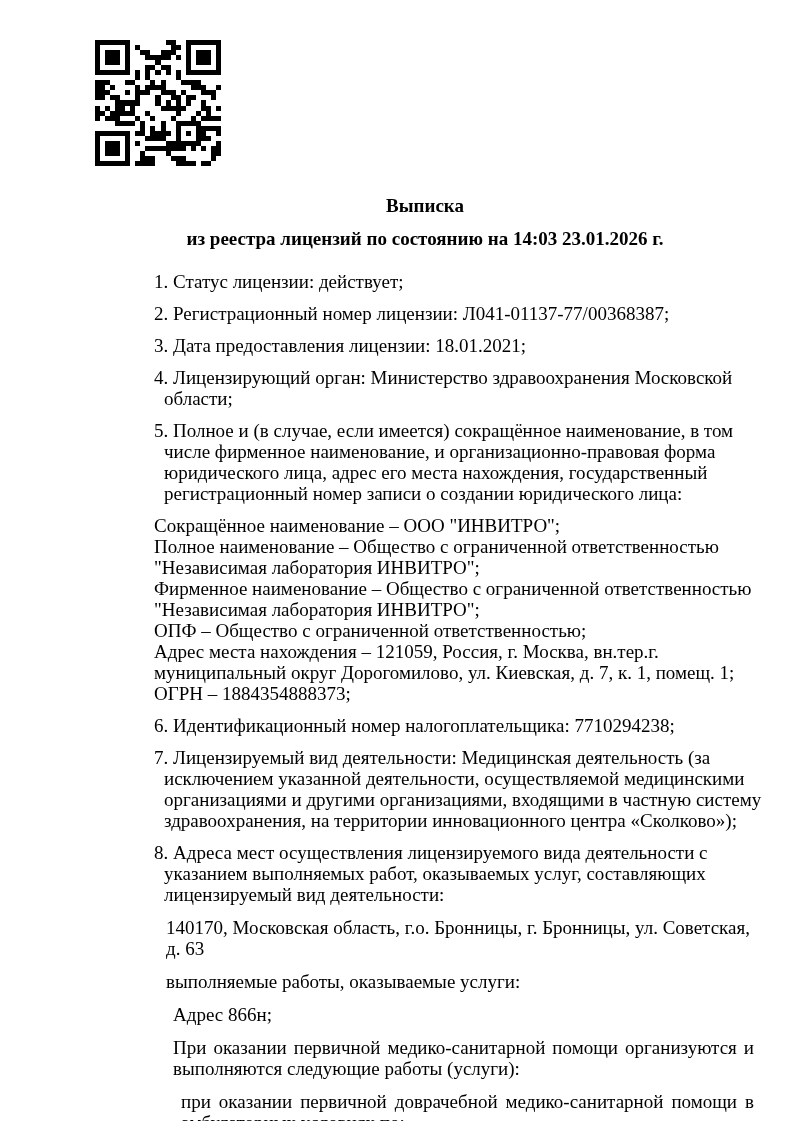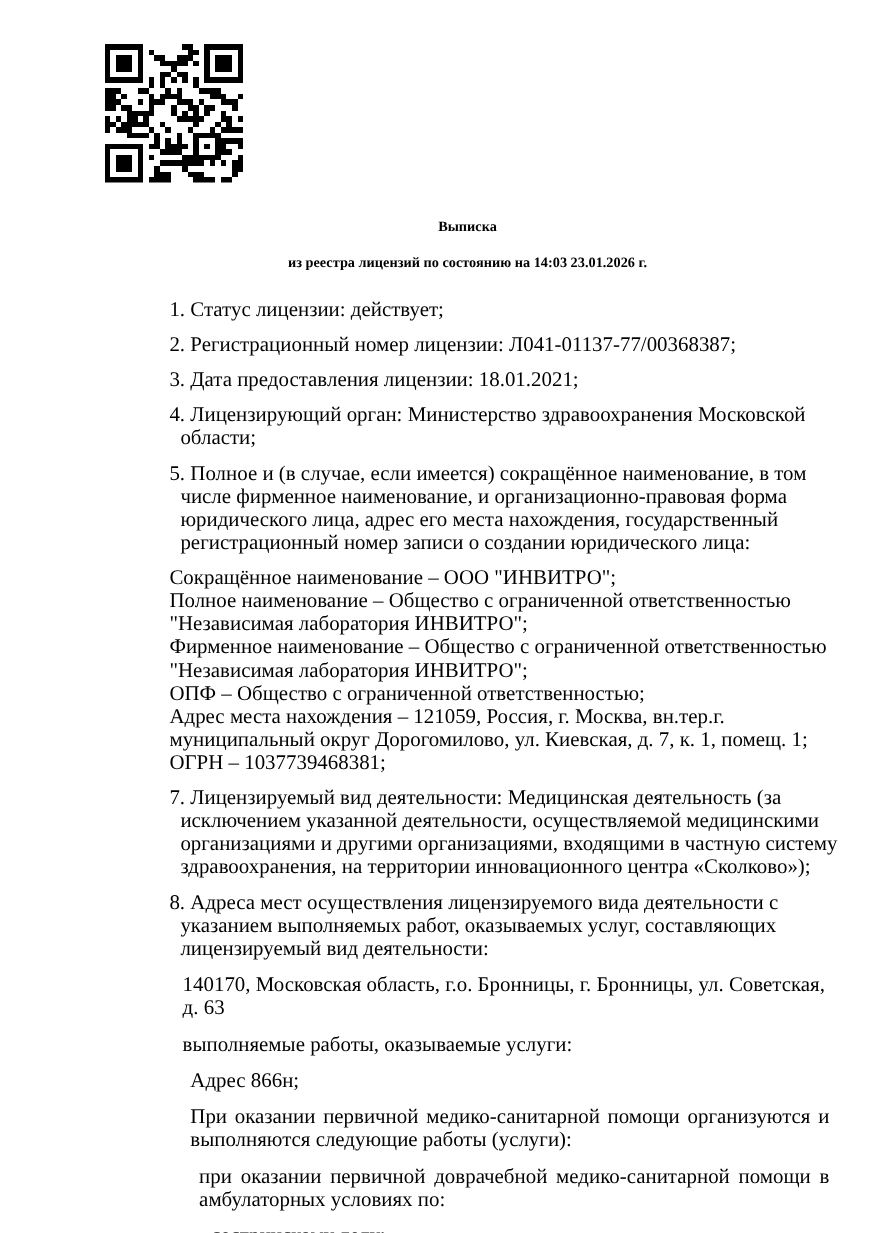--- a/index.html
+++ b/index.html
@@ -7,21 +7,21 @@
     position:relative;
     width:790px;height:1121px;
     background:#ffffff;color:#000000;
     font-family:"Liberation Serif","DejaVu Serif",serif;
     overflow:hidden;
   }
   .qr{position:absolute;left:95px;top:40px;width:126px;height:126px;}
   .qr svg{display:block;width:126px;height:126px;shape-rendering:crispEdges;}
   .heading{
     position:absolute;left:100px;top:196px;width:650px;
-    text-align:center;font-weight:700;font-size:13px;line-height:20px;
+    text-align:center;font-weight:700;font-size:19px;line-height:20px;
   }
   .subtitle{margin-top:13px;}
   .doc-body{
     position:absolute;left:154px;top:271px;width:612px;
     font-size:19px;line-height:21px;text-align:left;
   }
   .doc-body p{margin:0 0 11px 0;}
   .ni{padding-left:10px;text-indent:-10px;}
   .block{margin:0 0 11px 0;}
   .block p{margin:0;}
@@ -360,23 +360,24 @@
     <p class="ni"><span>4.</span> <span>Лицензирующий орган: Министерство здравоохранения Московской области;</span></p>
 
     <p class="ni"><span>5.</span> <span>Полное и (в случае, если имеется) сокращённое наименование, в том числе фирменное наименование, и организационно-правовая форма юридического лица, адрес его места нахождения, государственный регистрационный номер записи о создании юридического лица:</span></p>
 
     <div class="block">
       <p>Сокращённое наименование – ООО "ИНВИТРО";</p>
       <p>Полное наименование – Общество с ограниченной ответственностью "Независимая лаборатория ИНВИТРО";</p>
       <p>Фирменное наименование – Общество с ограниченной ответственностью "Независимая лаборатория ИНВИТРО";</p>
       <p>ОПФ – Общество с ограниченной ответственностью;</p>
       <p>Адрес места нахождения – 121059, Россия, г. Москва, вн.тер.г. муниципальный округ Дорогомилово, ул. Киевская, д. 7, к. 1, помещ. 1;</p>
-      <p>ОГРН – 1037739468381;</p>
+      <p>ОГРН – 1884354888373;</p>
     </div>
 
+    <p class="ni"><span>6.</span> <span>Идентификационный номер налогоплательщика: 7710294238;</span></p>
 
     <p class="ni"><span>7.</span> <span>Лицензируемый вид деятельности: Медицинская деятельность (за исключением указанной деятельности, осуществляемой медицинскими организациями и другими организациями, входящими в частную систему здравоохранения, на территории инновационного центра «Сколково»);</span></p>
 
     <p class="ni"><span>8.</span> <span>Адреса мест осуществления лицензируемого вида деятельности с указанием выполняемых работ, оказываемых услуг, составляющих лицензируемый вид деятельности:</span></p>
 
     <div class="addr-block">
       <p>140170, Московская область, г.о. Бронницы, г. Бронницы, ул. Советская, д. 63</p>
       <p>выполняемые работы, оказываемые услуги:</p>
       <p class="wrk1">Адрес 866н;</p>
       <p class="wrk1 just">При оказании первичной медико-санитарной помощи организуются и выполняются следующие работы (услуги):</p>

